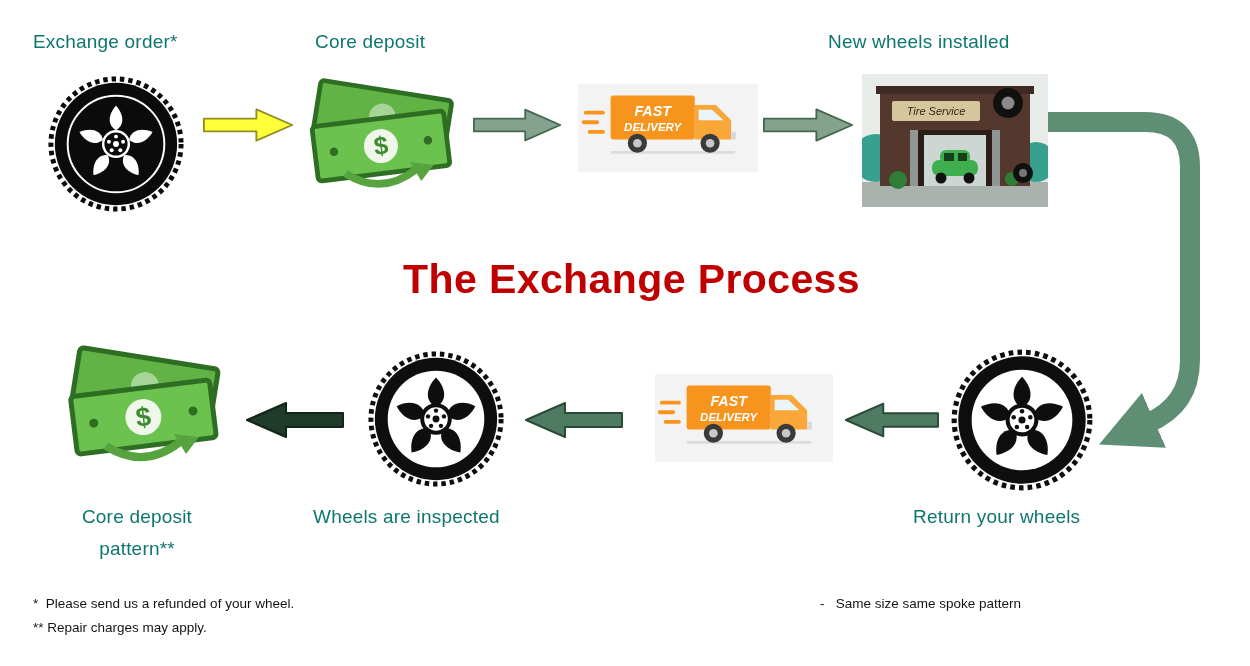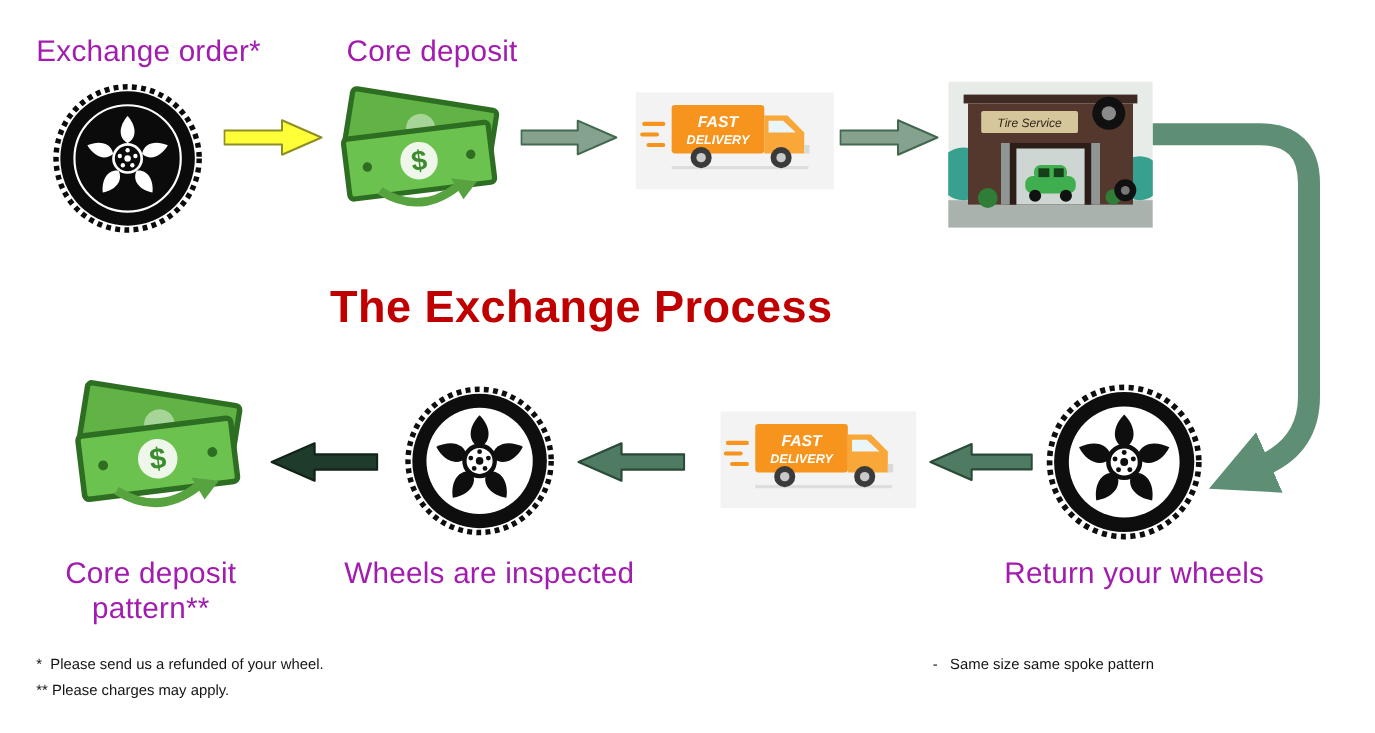--- a/index.html
+++ b/index.html
@@ -1,20 +1,20 @@
 <!DOCTYPE html>
 <html><head>
 <meta charset="utf-8">
 <style>
   html,body{margin:0;padding:0}
   body{font-family:"Liberation Sans",sans-serif;background:#ffffff}
   .canvas{position:relative;width:1250px;height:666px;background:#ffffff;overflow:hidden}
-  .label{position:absolute;font-size:27px;color:#a21caf;white-space:nowrap;letter-spacing:.2px}
+  .label{position:absolute;font-size:19px;color:#0f766e;white-space:nowrap;letter-spacing:.2px}
   .label.center{white-space:normal;text-align:center}
-  .title{position:absolute;left:300px;top:256px;width:560px;text-align:left;
+  .title{position:absolute;left:300px;top:256px;width:560px;text-align:right;
          font-size:41px;font-weight:600;letter-spacing:.4px}
   .icon{position:absolute}
   .arrow{position:absolute}
   .truck-card{position:absolute;background:#f3f3f3;display:flex;align-items:center;justify-content:center}
   .truck-card svg{width:100%;height:100%}
   .footnote{position:absolute;font-size:13.5px;color:#141414;white-space:pre}
 </style>
 </head>
 <body>
 
@@ -130,20 +130,21 @@
     <symbol id="block-arrow-left" viewBox="0 0 100 40">
       <polygon points="99,13 42,13 42,3 3,20 42,37 42,27 99,27" stroke-width="2" stroke-linejoin="round"></polygon>
     </symbol>
   </defs>
 </svg>
 
 <div class="canvas">
 
   <div class="label" style="left:33px;top:31px">Exchange order*</div>
   <div class="label" style="left:315px;top:31px">Core deposit</div>
+  <div class="label" style="left:828px;top:31px">New wheels installed</div>
 
   <svg class="icon" style="left:45px;top:73px" width="142" height="142">
     <use href="#wheel-black"></use>
   </svg>
 
   <svg class="arrow" style="left:203px;top:105px" width="92" height="40" viewBox="0 0 100 40" fill="#FFFF38" stroke="#8E8E24">
     <use href="#block-arrow-right"></use>
   </svg>
 
   <svg class="icon" style="left:292px;top:75px" width="180" height="125" viewBox="0 0 185 132">
@@ -208,16 +209,16 @@
   <svg class="icon" style="left:52px;top:342px" width="185" height="132" viewBox="0 0 185 132">
     <use href="#money"></use>
   </svg>
 
   <div class="label" style="left:313px;top:506px">Wheels are inspected</div>
   <div class="label" style="left:913px;top:506px">Return your wheels</div>
   <div class="label center" style="left:17px;top:506px;width:240px">Core deposit</div>
   <div class="label center" style="left:17px;top:538px;width:240px">pattern**</div>
 
   <div class="footnote" style="left:33px;top:596px">*  Please send us a refunded of your wheel.</div>
-  <div class="footnote" style="left:33px;top:620px">** Please charges may apply.</div>
-  <div class="footnote" style="left:848px;top:596px">-   Same size same spoke pattern</div>
+  <div class="footnote" style="left:33px;top:620px">** Repair charges may apply.</div>
+  <div class="footnote" style="left:820px;top:596px">-   Same size same spoke pattern</div>
 
 </div>
 
 </body></html>

